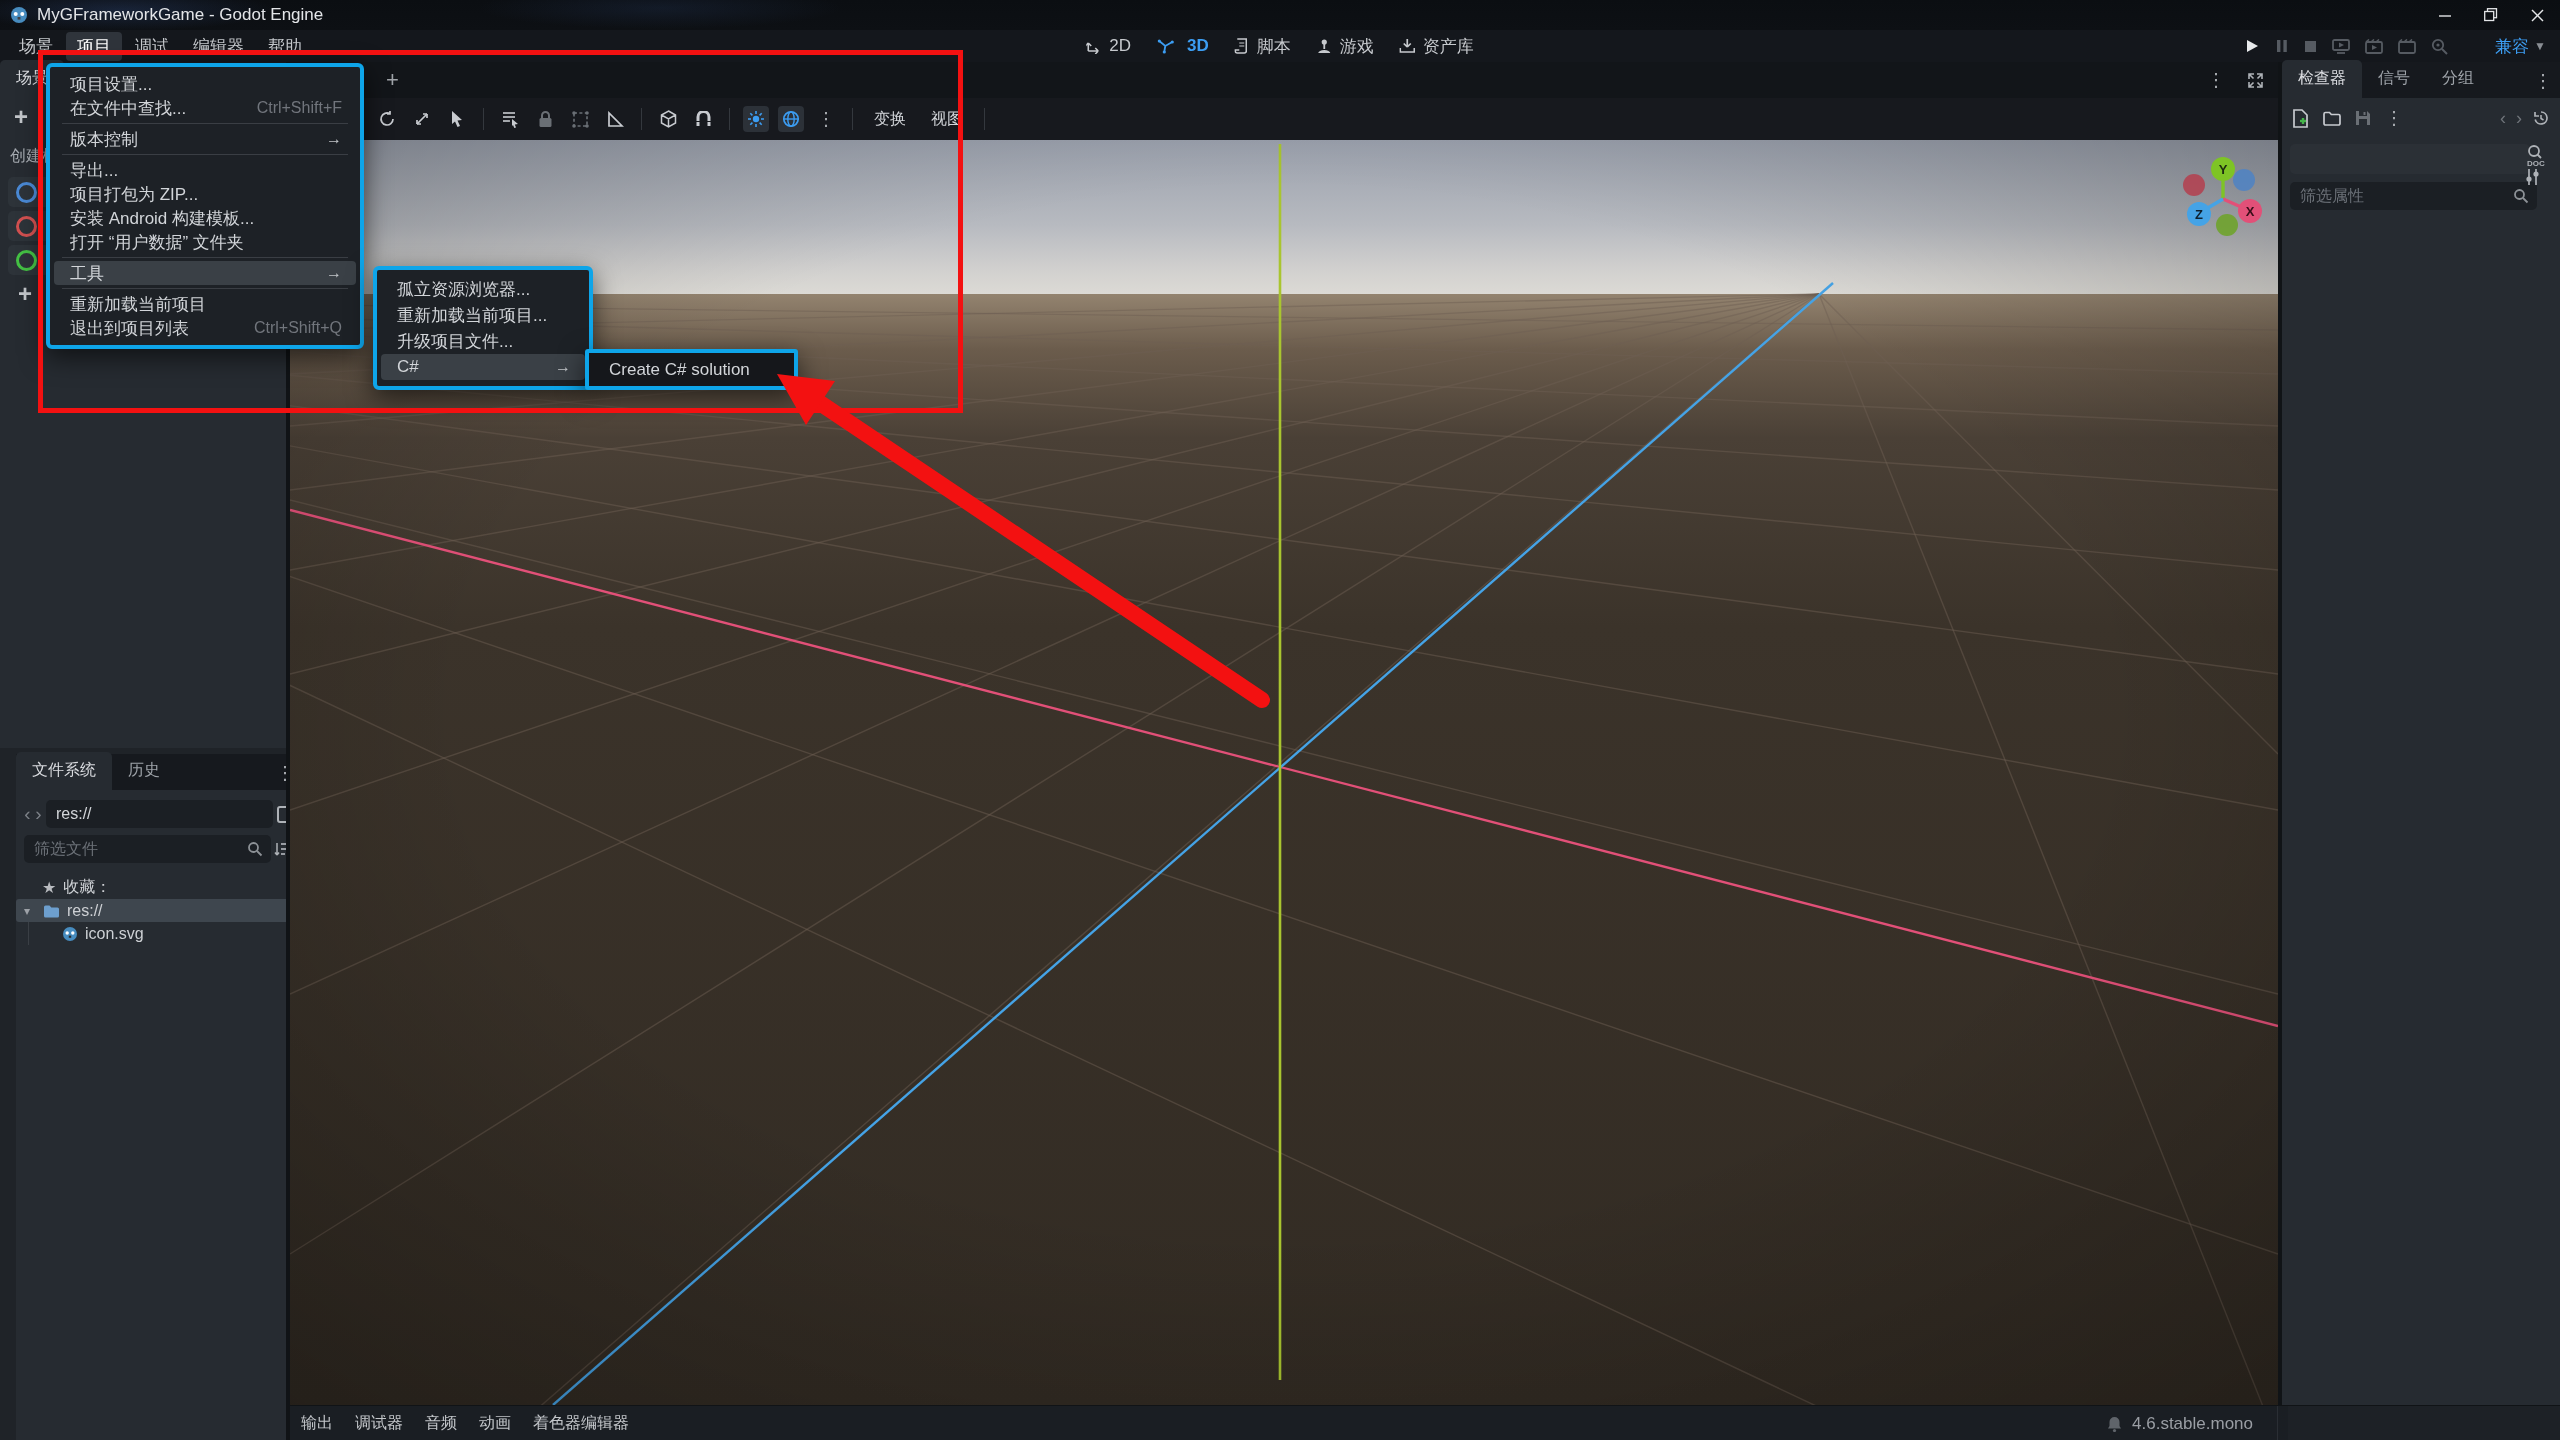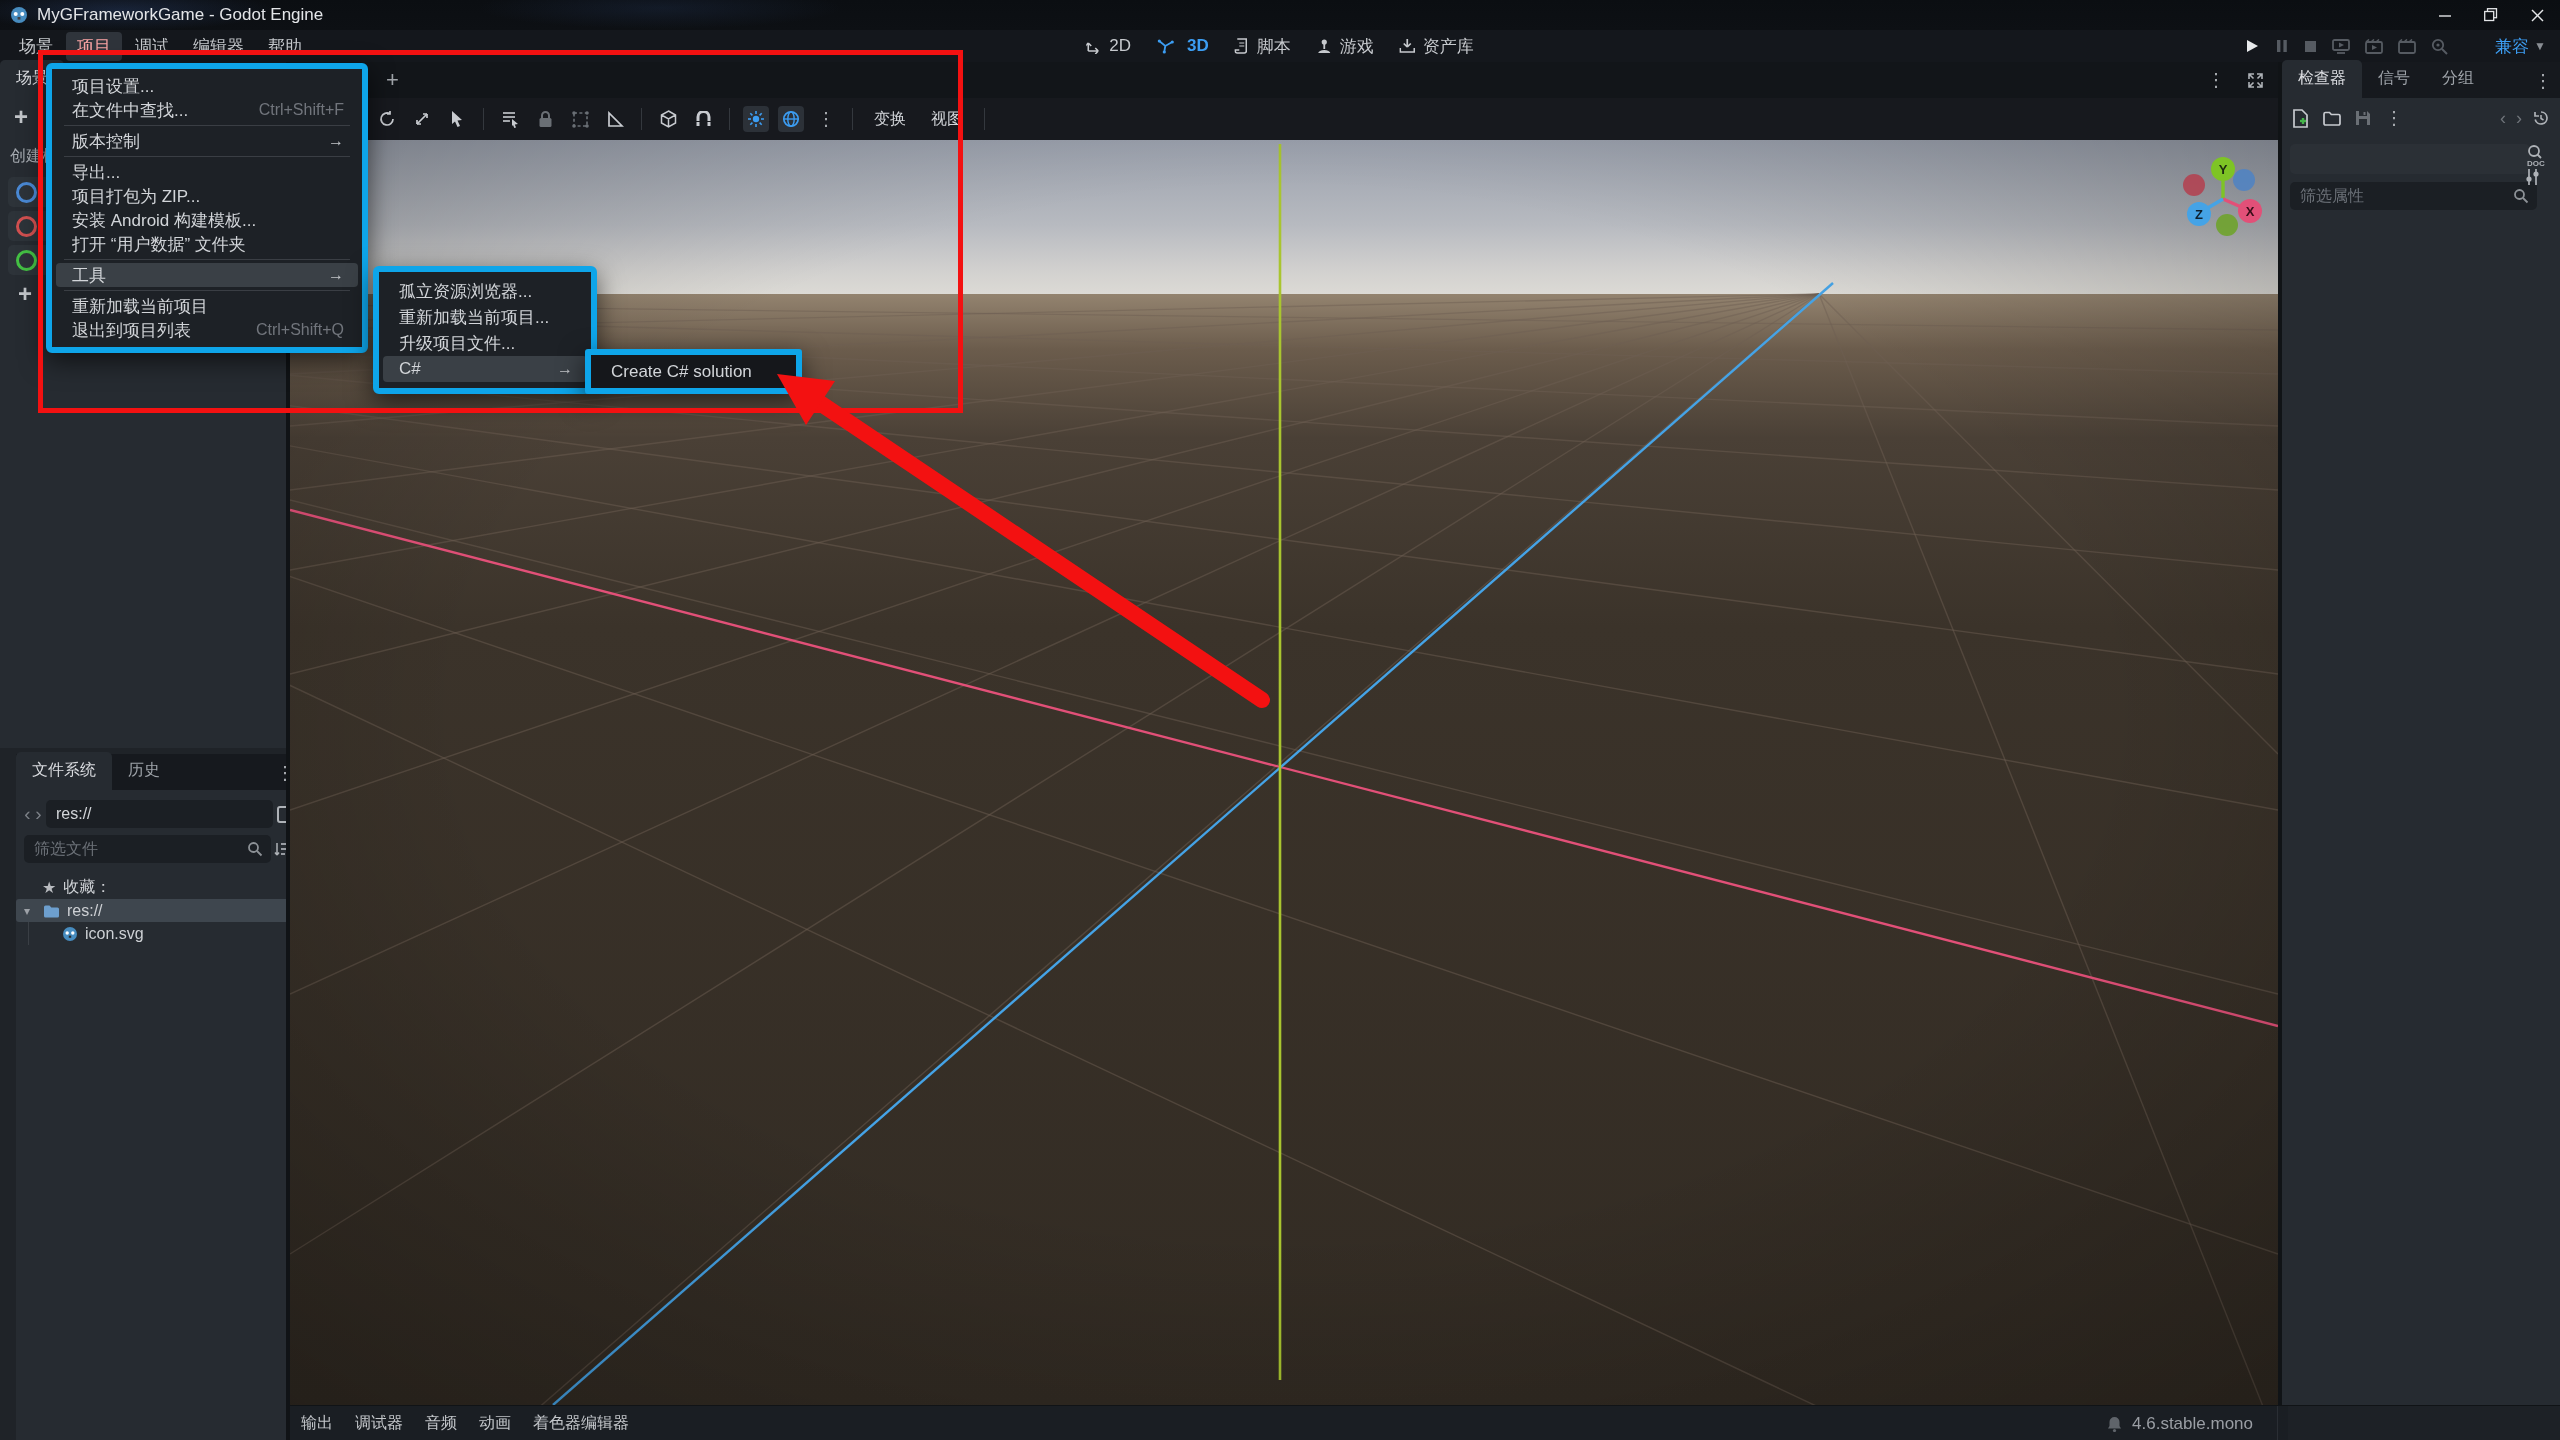--- a/index.html
+++ b/index.html
@@ -15,21 +15,21 @@
     display:flex;align-items:center;color:#e3e5e8;font-size:17px;}
   .titlebar .logo{margin:0 9px 0 10px;display:flex;}
   .win-controls{margin-left:auto;display:flex;height:30px;}
   .win-btn{width:46px;height:30px;display:flex;align-items:center;justify-content:center;color:#dfe2e5;}
 
   
   .menurow{position:absolute;left:0;top:30px;width:2560px;height:32px;background:#14171c;
     display:flex;align-items:center;color:#c6c9cd;font-size:17px;}
   .menubar{display:flex;align-items:center;padding-left:8px;gap:2px;}
   .mb-item{padding:3px 11px;border-radius:4px;}
-  .mb-item.active{background:#2f343b;color:#fca5a5;}
+  .mb-item.active{background:#2f343b;color:#ffffff;}
   .workspaces{position:absolute;left:50%;top:0;height:32px;transform:translateX(-50%);
     display:flex;align-items:center;gap:26px;}
   .ws-tab{display:flex;align-items:center;gap:7px;color:#c6c9cd;}
   .ws-tab.active{color:#3c9df2;font-weight:bold;gap:13px;}
   .runbar{position:absolute;right:0;top:0;height:32px;display:flex;align-items:center;gap:15px;padding-right:14px;}
   .renderer{color:#3c9df2;font-size:17px;display:flex;align-items:center;gap:5px;margin-left:32px;}
   .caret{color:#8a8e94;font-size:12px;}
 
   
   .left-dock{position:absolute;left:0;top:62px;width:286px;height:1378px;background:#1f2328;}
@@ -80,21 +80,21 @@
   .vp-plus{color:#a0a4a9;font-size:22px;margin-left:96px;}
   .vp-tab-icons{position:absolute;right:14px;display:flex;gap:22px;color:#aeb2b7;}
   .vp-toolbar{height:42px;background:#17191e;display:flex;align-items:center;gap:9px;padding-left:84px;color:#c8cbd0;}
   .tb-sep{width:1px;height:22px;background:#34383e;margin:0 4px;}
   .tb-ic{width:26px;height:26px;display:flex;align-items:center;justify-content:center;border-radius:4px;}
   .tb-ic.toggled{background:#2c3138;}
   .tb-menu{font-size:16px;color:#d2d5d9;padding:0 8px;}
   .vp-render{position:relative;width:1988px;height:1265px;overflow:hidden;}
 
   
-  .popup{position:absolute;background:#1d2126;border:6px solid #0ea5e9;border-radius:6px;
+  .popup{position:absolute;background:#1d2126;border:4px solid #0ea5e9;border-radius:6px;
     box-shadow:0 8px 26px rgba(0,0,0,.6);z-index:50;padding:5px 0;color:#d2d5d9;font-size:17px;}
   #project-menu{left:46px;top:63px;width:310px;}
   #tools-submenu{left:373px;top:266px;width:212px;padding:6px 0;}
   #csharp-submenu{left:585px;top:349px;width:205px;height:33px;border-radius:3px;background:#15171b;
     display:flex;align-items:center;padding:0;}
   #csharp-submenu .menu-item{height:33px;width:100%;}
   .menu-item{height:24px;display:flex;align-items:center;padding:0 14px 0 16px;margin:0 4px;border-radius:4px;}
   #tools-submenu .menu-item{height:26px;}
   .menu-item.hl{background:#3a4046;}
   .mi-label{white-space:nowrap;}

